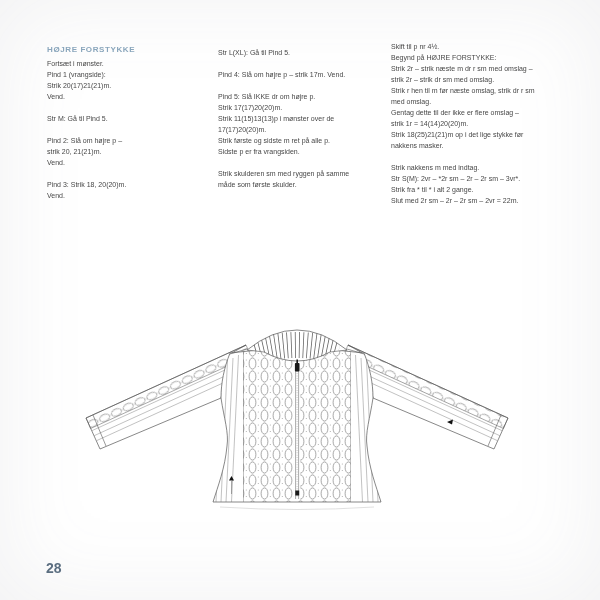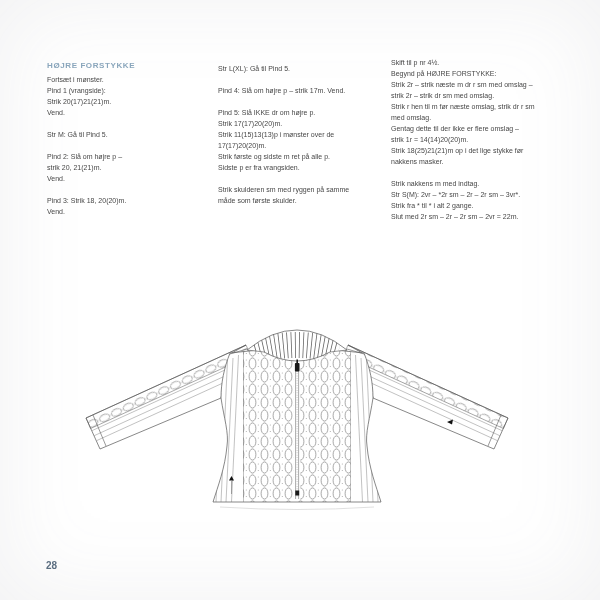--- a/index.html
+++ b/index.html
@@ -1,32 +1,32 @@
 <!DOCTYPE html>
 <html><head>
 <meta charset="utf-8">
 <style>
   html,body{margin:0;padding:0;}
   body{background:#ffffff;font-family:"Liberation Sans", sans-serif;}
   .page{
     position:relative;width:600px;height:600px;background:#ffffff;overflow:hidden;
     box-shadow:inset 0 0 90px rgba(120,120,125,0.10);
   }
-  .col{position:absolute;color:#474747;font-size:7px;line-height:11px;letter-spacing:0;margin-top:16px;}
+  .col{position:absolute;color:#474747;font-size:7px;line-height:11px;letter-spacing:0;}
   .col .line{height:11px;white-space:nowrap;}
   .col .group{margin:0 0 11px 0;}
   .col-heading{
     height:14px;font-size:8px;font-weight:bold;letter-spacing:0.6px;
     color:#8aa6bc;white-space:nowrap;
   }
   #col-left{left:47px;top:44px;width:165px;}
   #col-mid{left:218px;top:47px;width:168px;}
   #col-right{left:391px;top:41px;width:178px;}
   .page-number{
-    position:absolute;left:46px;top:560px;font-size:10px;font-weight:bold;color:#5b6e80;
+    position:absolute;left:46px;top:560px;font-size:14px;font-weight:bold;color:#5b6e80;
   }
   .illustration{position:absolute;left:80px;top:318px;}
 </style>
 </head>
 <body>
 
 <div class="page">
 
   <div class="col" id="col-left">
       <div class="col-heading">HØJRE FORSTYKKE</div>

